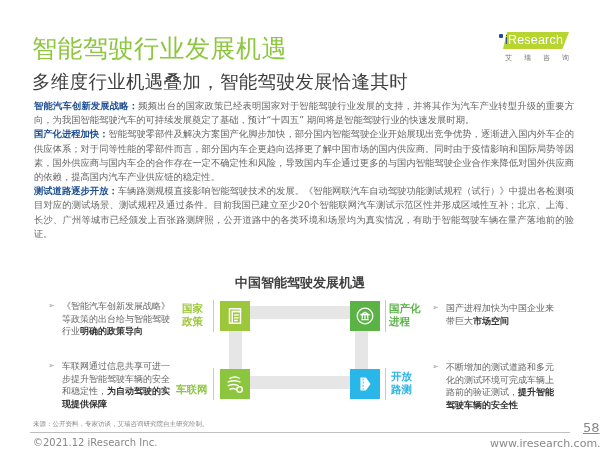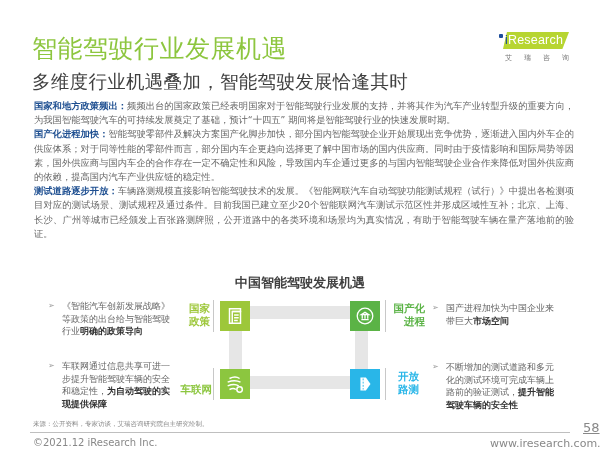--- a/index.html
+++ b/index.html
@@ -44,21 +44,21 @@
   }
 
   .track { position: absolute; background: #e6e6e6; }
 
   .icon-box {
     position: absolute; width: 30px; height: 30px; display: flex; align-items: center; justify-content: center;
   }
   .icon-box svg { width: 22px; height: 22px; }
 
   .node-label {
-    position: absolute; font-size: 10.5px; line-height: 13px; font-weight: bold; text-align: right;
+    position: absolute; font-size: 10.5px; line-height: 13px; font-weight: bold; text-align: left;
   }
   .vline { position: absolute; width: 1px; background: #c8c8c8; }
 
   .desc {
     position: absolute; font-size: 9px; line-height: 12.5px; color: #666;
   }
   .desc .arrow { position: absolute; left: 0; top: 0; color: #999; font-size: 8px; }
   .desc .text { display: block; padding-left: 14px; }
   .desc b { color: #333; font-weight: bold; }
 
@@ -82,21 +82,21 @@
   </div>
   <div class="logo-cn">
     <span>艾</span>
     <span>瑞</span>
     <span>咨</span>
     <span>询</span>
   </div>
 </div>
 
 <div class="body-text">
-  <p><b>国家和地方政策频出：</b><span>频频出台的国家政策已经表明国家对于智能驾驶行业发展的支持，并将其作为汽车产业转型升级的重要方向，为我国智能驾驶汽车的可持续发展奠定了基础，预计“十四五” 期间将是智能驾驶行业的快速发展时期。</span></p>
+  <p><b>智能汽车创新发展战略：</b><span>频频出台的国家政策已经表明国家对于智能驾驶行业发展的支持，并将其作为汽车产业转型升级的重要方向，为我国智能驾驶汽车的可持续发展奠定了基础，预计“十四五” 期间将是智能驾驶行业的快速发展时期。</span></p>
   <p><b>国产化进程加快：</b><span>智能驾驶零部件及解决方案国产化脚步加快，部分国内智能驾驶企业开始展现出竞争优势，逐渐进入国内外车企的供应体系；对于同等性能的零部件而言，部分国内车企更趋向选择更了解中国市场的国内供应商。同时由于疫情影响和国际局势等因素，国外供应商与国内车企的合作存在一定不确定性和风险，导致国内车企通过更多的与国内智能驾驶企业合作来降低对国外供应商的依赖，提高国内汽车产业供应链的稳定性。</span></p>
   <p><b>测试道路逐步开放：</b><span>车辆路测规模直接影响智能驾驶技术的发展。《智能网联汽车自动驾驶功能测试规程（试行）》中提出各检测项目对应的测试场景、测试规程及通过条件。目前我国已建立至少20个智能联网汽车测试示范区性并形成区域性互补；北京、上海、长沙、广州等城市已经颁发上百张路测牌照，公开道路中的各类环境和场景均为真实情况，有助于智能驾驶车辆在量产落地前的验证。</span></p>
 </div>
 
 <div class="diagram-title">中国智能驾驶发展机遇</div>
 
 <div class="track" style="left:245px; top:306px; width:106px; height:13px;"></div>
 <div class="track" style="left:245px; top:376px; width:106px; height:13px;"></div>
 <div class="track" style="left:229px; top:330px; width:13px; height:40px;"></div>
 <div class="track" style="left:355px; top:330px; width:13px; height:40px;"></div>

